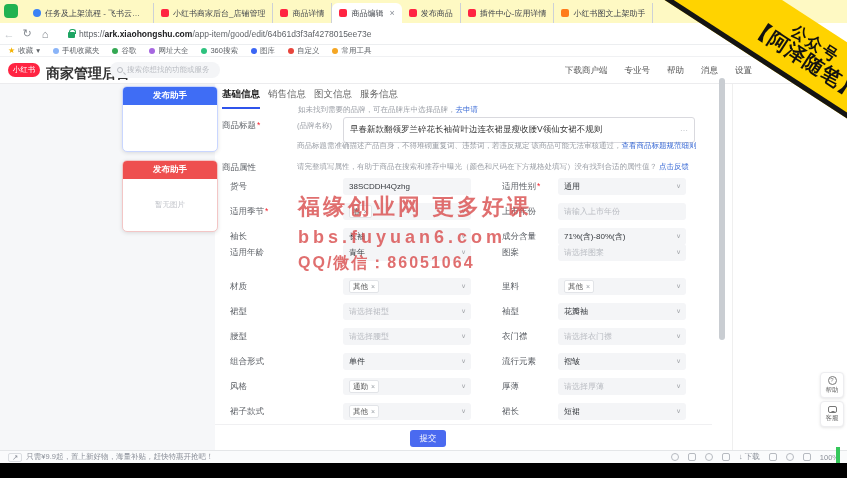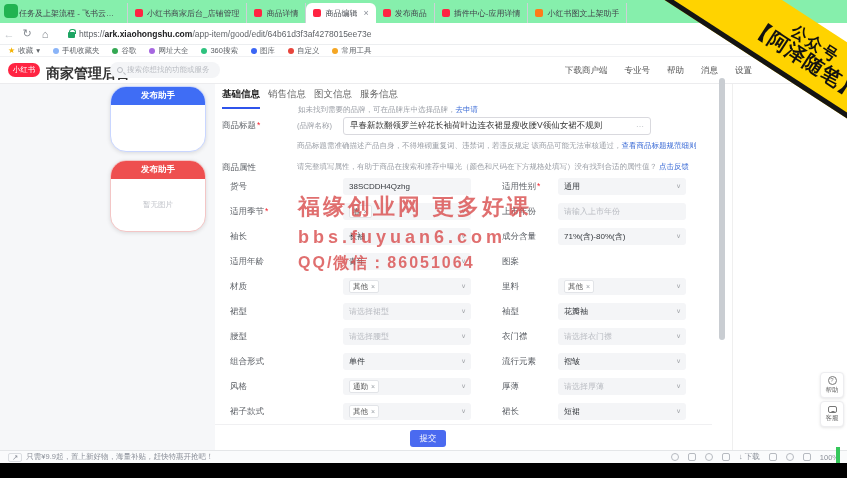--- a/index.html
+++ b/index.html
@@ -1,21 +1,21 @@
 <!DOCTYPE html>
 <html><head>
 <meta charset="utf-8">
 <style>
   *{margin:0;padding:0;box-sizing:border-box}
   html,body{width:847px;height:478px;overflow:hidden}
   body{font-family:"Liberation Sans",sans-serif;background:#fff;position:relative}
   .abs{position:absolute}
 
   
-  .tabbar{position:absolute;left:0;top:0;width:847px;height:23px;background:#86efac;display:flex;align-items:flex-end;}
+  .tabbar{position:absolute;left:0;top:0;width:847px;height:23px;background:#fef9c3;display:flex;align-items:flex-end;padding-left:26px}
   .applogo{position:absolute;left:4px;top:4px;width:14px;height:14px;border-radius:4px;background:#21b351}
   .tab{height:20px;display:flex;align-items:center;gap:4px;padding:0 7px;font-size:8px;color:#42464d;border-right:1px solid #cdd1d7;max-width:128px;white-space:nowrap;overflow:hidden}
   .tab.active{background:#fff;border-radius:6px 6px 0 0;border-right:none}
   .fav{width:8px;height:8px;border-radius:2px;flex:0 0 8px}
   .fav.blue{background:#3b82f6;border-radius:50%}
   .fav.red{background:#ff2442}
   .fav.orange{background:#ff7a1a}
   .tab .tl{overflow:hidden;text-overflow:ellipsis}
   .tab .x{color:#8a8f98;font-size:9px;margin-left:2px}
   .promo-badge{position:absolute;left:0;top:24px;width:22px;height:9px;background:#ff8f1f;border-radius:0 3px 3px 0}
@@ -36,37 +36,37 @@
   .pagehead{position:absolute;left:0;top:57px;width:847px;height:27px;background:#fff;border-bottom:1px solid #ececee}
   .xhslogo{position:absolute;left:8px;top:6px;width:32px;height:14px;background:#ff2442;border-radius:7px;color:#fff;font-size:7.5px;display:flex;align-items:center;justify-content:center}
   .ptitle{position:absolute;left:46px;top:8px;font-size:14px;color:#333;font-weight:700}
   .hsearch{position:absolute;left:110px;top:5px;width:110px;height:16px;background:#f4f5f7;border-radius:8px;display:flex;align-items:center;gap:4px;padding:0 7px;font-size:7.5px;color:#b9bcc2}
   .mag{width:6px;height:6px;border:1px solid #b9bcc2;border-radius:50%;position:relative;flex:0 0 6px}
   .mag::after{content:"";position:absolute;left:5px;top:5px;width:3px;height:1px;background:#b9bcc2;transform:rotate(45deg)}
   .hnav{position:absolute;left:565px;top:8px;display:flex;gap:17px;font-size:8.5px;color:#555}
 
   
   .leftrail{position:absolute;left:0;top:84px;width:215px;height:366px;background:#f6f7f9}
-  .pcard{position:absolute;left:110px;width:96px;border-radius:16px;box-shadow:0 1px 4px rgba(0,0,0,.12);background:#fff;overflow:hidden}
+  .pcard{position:absolute;left:122px;width:96px;border-radius:5px;box-shadow:0 1px 4px rgba(0,0,0,.12);background:#fff;overflow:hidden}
   .pcard .ph-head{height:18px;color:#fff;font-size:8.5px;display:flex;align-items:center;justify-content:center;font-weight:700}
   .pcard.blue{top:86px;height:66px;border:1px solid #c9d6ff}
   .pcard.blue .ph-head{background:#3f6df5}
   .pcard.red{top:160px;height:72px;border:1px solid #f3c6c6}
   .pcard.red .ph-head{background:#ee4f4f}
   .pcard .ph-body{flex:1;display:flex;align-items:center;justify-content:center;font-size:7.5px;color:#c0c3c9;height:calc(100% - 18px)}
 
   
   .ftabs{position:absolute;left:222px;top:88px;display:flex;gap:8px;font-size:9.5px;color:#666}
   .ftab{padding-bottom:6px}
   .ftab.on{color:#222;font-weight:700;border-bottom:2px solid #2f54eb}
   .tip{font-size:7.5px;color:#9b9fa6;white-space:nowrap}
   .blue-link{color:#3b6bd6}
   .flabel{font-size:8.5px;color:#5c6066}
   .req::after{content:"*";color:#f5222d;margin-left:1px}
-  .titleinput{position:absolute;left:343px;top:117px;width:308px;height:18px;border:1px solid #d9d9de;border-radius:3px;background:#fff;display:flex;align-items:center;padding:4px 6px;font-size:8.5px;color:#333;gap:4px}
+  .titleinput{position:absolute;left:343px;top:117px;width:352px;height:18px;border:1px solid #d9d9de;border-radius:3px;background:#fff;display:flex;align-items:center;padding:12px 6px;font-size:8.5px;color:#333;gap:4px}
   .titleinput .tval{flex:1;white-space:nowrap;overflow:hidden}
   .more{color:#c4c7cc;font-size:8px}
   .ctl{position:absolute;width:128px;height:17px;background:#f4f5f7;border-radius:3px;display:flex;align-items:center;padding:0 14px 0 6px;font-size:8px;color:#34383d;white-space:nowrap;overflow:hidden}
   .sel::after{content:"∨";position:absolute;right:5px;top:4px;font-size:7px;color:#a6a9ad;transform:scaleY(.85)}
   .ctl .phv{color:#b9bcc2}
   .tagpill{background:#fff;border:1px solid #e2e4e8;border-radius:2px;padding:0 3px;font-size:7.5px;color:#555;line-height:11px;display:inline-flex;align-items:center}
   .tagpill::after{content:"×";margin-left:3px;color:#9aa0a6;font-size:7px}
   .grow{position:absolute;left:215px;width:500px;height:22px}
   .grow .ll{position:absolute;left:15px;top:3px}
   .grow .lc{left:128px;top:0}
@@ -253,26 +253,29 @@
 <div class="grow" style="top:228px">
   <span class="flabel ll">袖长</span>
   <div class="ctl sel lc">
       <span>长袖</span>
     </div>
   <span class="flabel rl">成分含量</span>
   <div class="ctl sel rc">
       <span>71%(含)-80%(含)</span>
     </div>
 </div>
-<div class="grow" style="top:253px">
+<div class="grow" style="top:244px">
   <span class="flabel ll">适用年龄</span>
   <div class="ctl sel lc">
       <span>青年</span>
     </div>
   <span class="flabel rl">图案</span>
+  <div class="ctl sel rc">
+      <span class="phv">请选择图案</span>
+    </div>
 </div>
 <div class="grow" style="top:278px">
   <span class="flabel ll">材质</span>
   <div class="ctl sel lc">
       <span class="tagpill">其他</span>
     </div>
   <span class="flabel rl">里料</span>
   <div class="ctl sel rc">
       <span class="tagpill">其他</span>
     </div>

